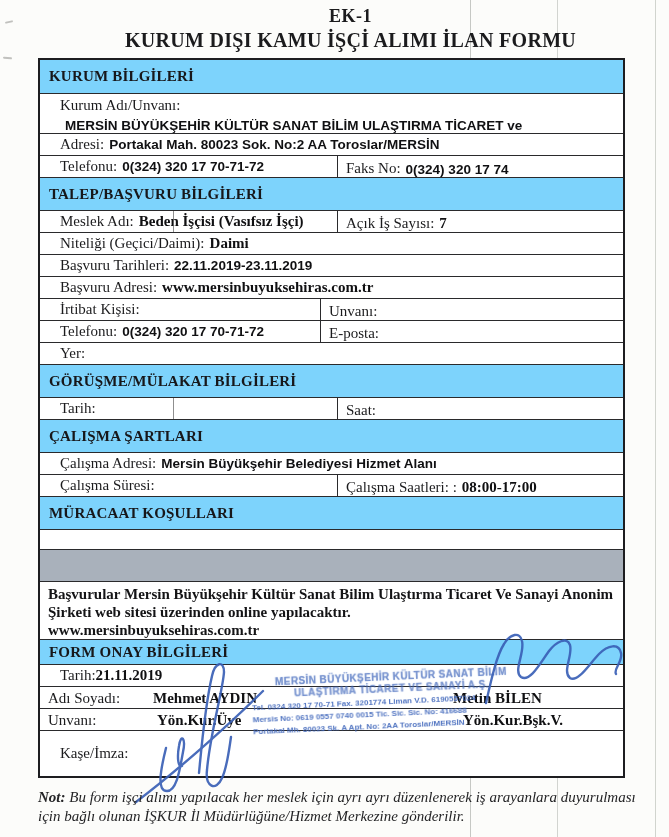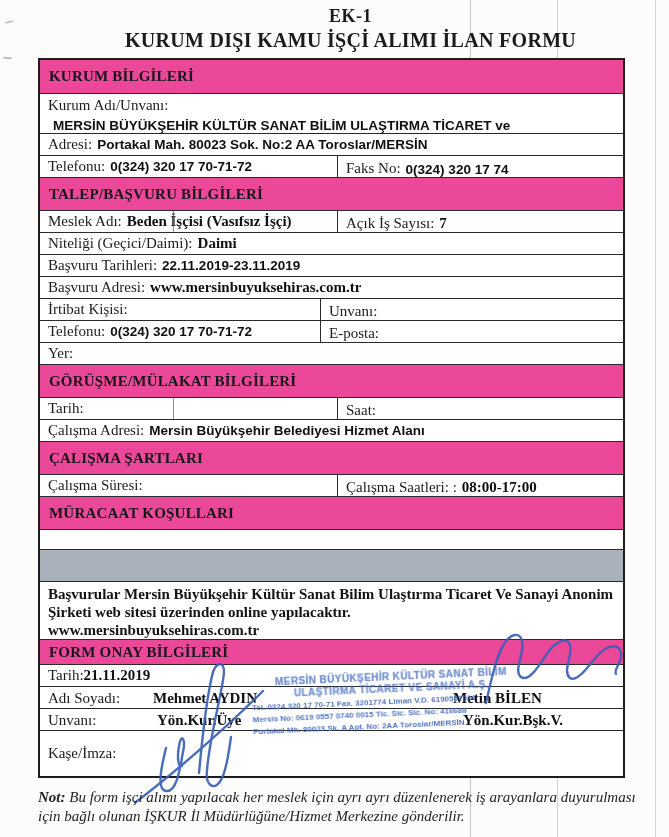--- a/index.html
+++ b/index.html
@@ -15,26 +15,26 @@
   .title-2{font-size:20px;font-weight:bold;letter-spacing:.3px;margin:2px 0 0 0;}
   
   .form-table{
     position:absolute;left:38px;top:58px;width:587px;
     border:2px solid #1d1d20;box-sizing:border-box;background:#fff;
   }
   .row{box-sizing:border-box;border-top:1.5px solid #2a2a2c;position:relative;
        display:flex;align-items:center;}
   .row:first-child{border-top:none;}
   .bar{
-    background:#ec4899;font-weight:bold;font-size:15px;letter-spacing:.2px;
+    background:#7dd3fc;font-weight:bold;font-size:15px;letter-spacing:.2px;
     color:#17171a;padding-left:9px;display:flex;align-items:center;
   }
   .h33{height:33px;} .h28{height:25px;} .h22{height:22px;} .h20{height:20px;}
   .h32{height:32px;} .h40{height:40px;} .h46{height:46px;} .h58{height:58px;}
-  .cell{padding-left:8px;box-sizing:border-box;display:flex;align-items:center;height:100%;}
+  .cell{padding-left:20px;box-sizing:border-box;display:flex;align-items:center;height:100%;}
   .cell.wrap2{display:block;padding-top:1px;line-height:19px;}
   .split-l{flex:0 0 297px;}
   .split-l2{flex:0 0 280px;}
   .split-r{flex:1 1 auto;border-left:1.5px solid #2a2a2c;height:100%;display:flex;align-items:flex-end;padding-left:8px;box-sizing:border-box;}
   .subdiv{position:absolute;top:0;bottom:0;width:1px;background:#6a6a6a;opacity:.75;}
   .lbl{font-size:15px;color:#1b1b1d;white-space:nowrap;}
   .val{font-family:"Liberation Sans", sans-serif;font-weight:bold;font-size:13.5px;color:#101012;margin-left:5px;white-space:nowrap;}
   .val.serifbold{font-family:"Liberation Serif", serif;font-size:15px;}
   .grayfill{background:#a9b1bb;}
   .mur-text{display:block;padding:3px 0 0 8px;line-height:18px;}
@@ -169,28 +169,28 @@
   <div class="row h22">
     <div class="cell split-l">
       <span class="lbl">Tarih:</span>
     </div>
     <div class="split-r">
       <span class="lbl">Saat:</span>
       <span class="subdiv" style="left:133px;"></span>
     </div>
   </div>
 
+  <div class="row bar h33">
+    <span>ÇALIŞMA ŞARTLARI</span>
+  </div>
   <div class="row h22">
     <div class="cell">
       <span class="lbl">Çalışma Adresi:</span>
       <span class="val">Mersin Büyükşehir Belediyesi Hizmet Alanı</span>
     </div>
-  </div>
-  <div class="row bar h33">
-    <span>ÇALIŞMA ŞARTLARI</span>
   </div>
   <div class="row h22">
     <div class="cell split-l">
       <span class="lbl">Çalışma Süresi:</span>
     </div>
     <div class="split-r">
       <span class="lbl">Çalışma Saatleri: :</span>
       <span class="val serifbold">08:00-17:00</span>
     </div>
   </div>

